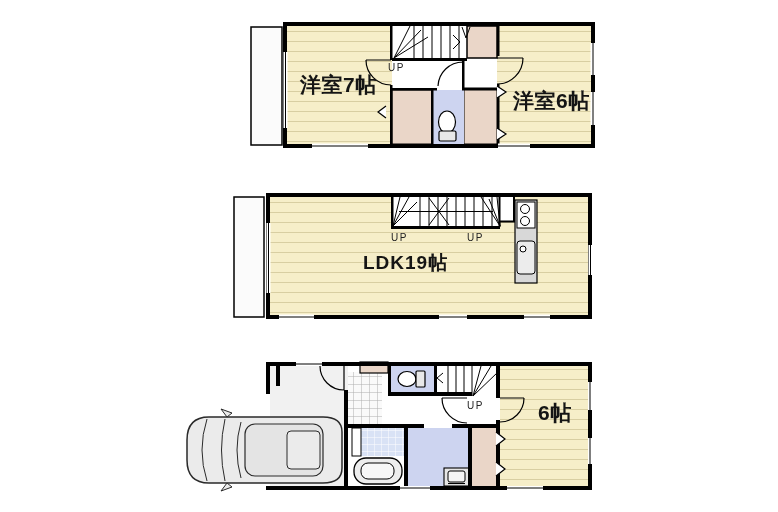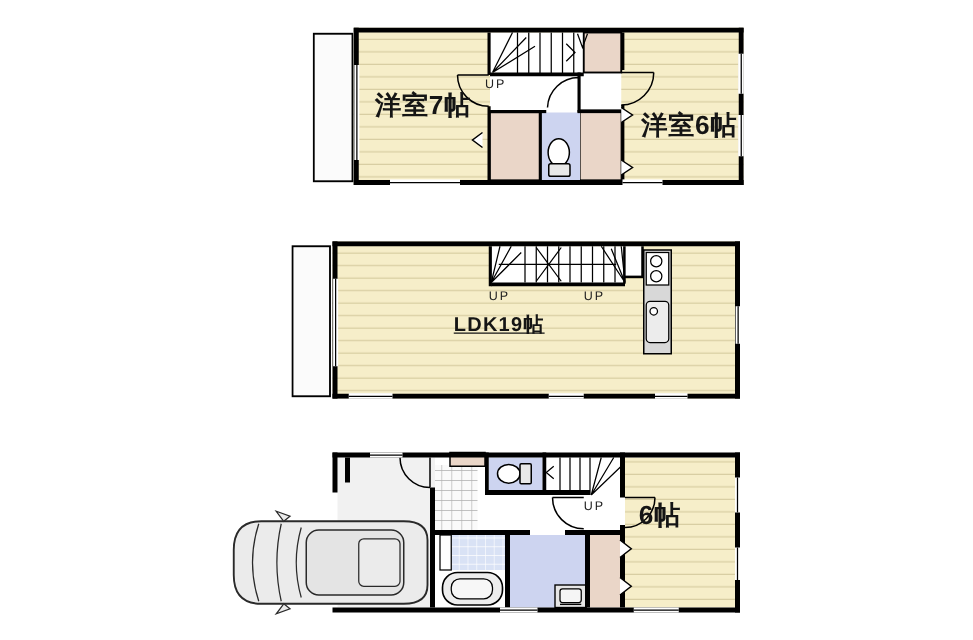--- a/index.html
+++ b/index.html
@@ -6,21 +6,21 @@
   .canvas{
     position:relative;width:778px;height:512px;background:#ffffff;overflow:hidden;
     font-family:"Liberation Sans","DejaVu Sans",sans-serif;
   }
   .plan-svg{position:absolute;}
   .lbl{
     position:absolute;color:#151515;font-weight:bold;text-align:left;
     white-space:nowrap;line-height:1;letter-spacing:0.5px;
   }
   .lbl-room{font-size:21px;margin-left:12px;}
-  .lbl-big{font-size:16px;letter-spacing:1px;text-decoration:underline;}
+  .lbl-big{font-size:19px;letter-spacing:1px;}
   .lbl-up{font-size:10px;font-weight:normal;letter-spacing:1.5px;color:#222;}
 </style>
 </head>
 <body>
 
 <div class="canvas">
 
   <svg width="0" height="0" style="position:absolute" aria-hidden="true">
     <defs>
       <pattern id="pat-tatami" width="10" height="10" patternUnits="userSpaceOnUse">
@@ -252,16 +252,16 @@
   </svg>
 
   <div class="lbl lbl-room" style="left:288px;top:74px;width:90px">洋室7帖</div>
   <div class="lbl lbl-room" style="left:501px;top:90px;width:90px">洋室6帖</div>
   <div class="lbl lbl-up" style="left:388px;top:63px;width:28px">UP</div>
 
   <div class="lbl lbl-big" style="left:363px;top:253px;width:130px">LDK19帖</div>
   <div class="lbl lbl-up" style="left:391px;top:233px;width:28px">UP</div>
   <div class="lbl lbl-up" style="left:467px;top:233px;width:28px">UP</div>
 
-  <div class="lbl lbl-room" style="left:499px;top:402px;width:70px">6帖</div>
+  <div class="lbl lbl-room" style="left:526px;top:402px;width:70px">6帖</div>
   <div class="lbl lbl-up" style="left:467px;top:401px;width:28px">UP</div>
 
 </div>
 
 </body></html>

